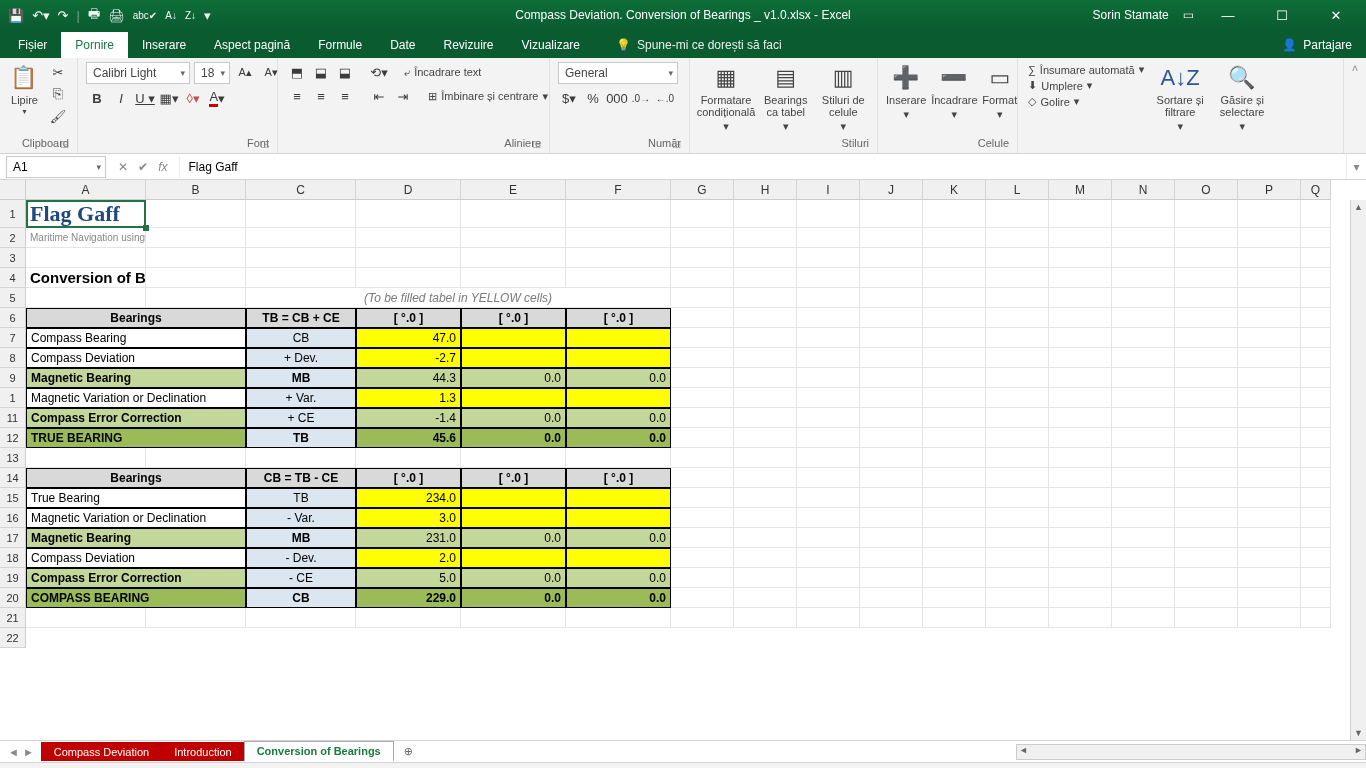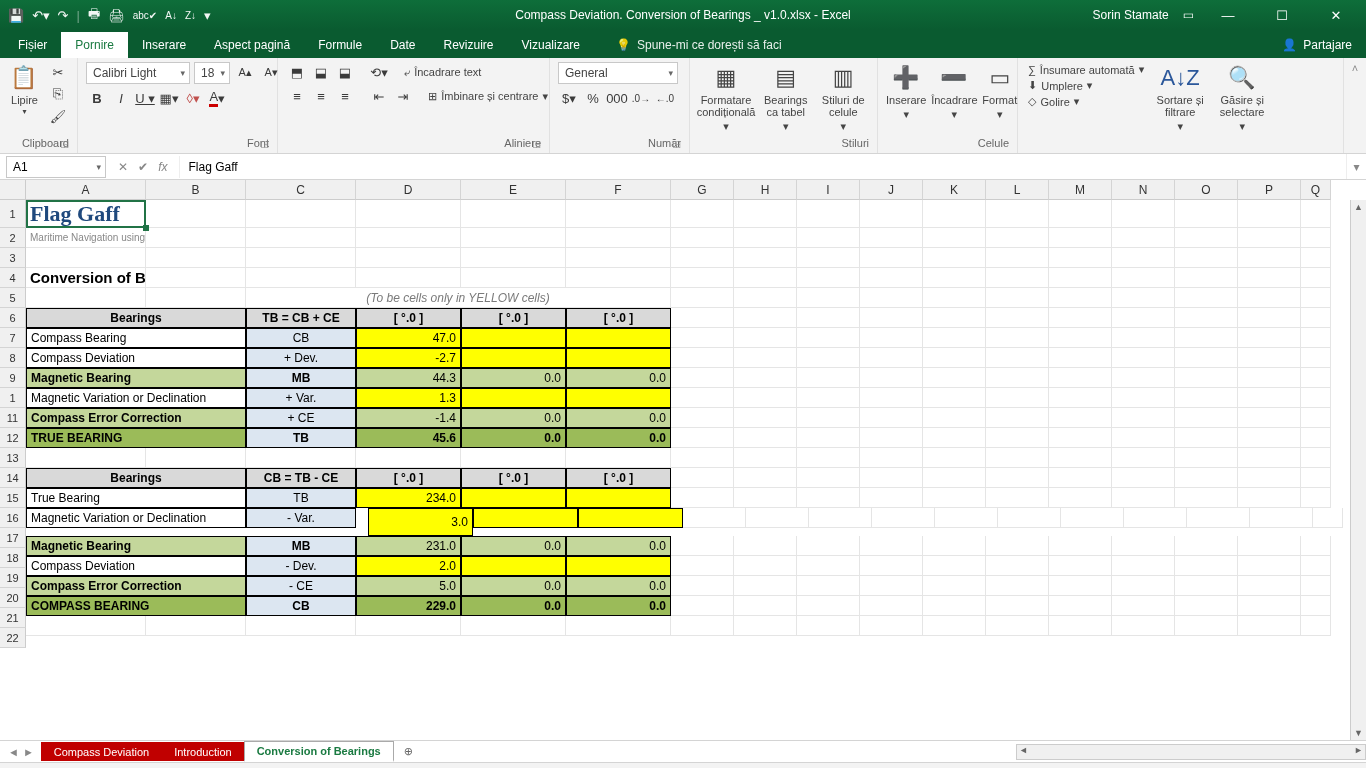--- a/index.html
+++ b/index.html
@@ -376,21 +376,21 @@
         <div class="cell " style="width: 63px; height: 20px;"></div>
         <div class="cell " style="width: 63px; height: 20px;"></div>
         <div class="cell " style="width: 63px; height: 20px;"></div>
         <div class="cell " style="width: 63px; height: 20px;"></div>
         <div class="cell " style="width: 63px; height: 20px;"></div>
         <div class="cell " style="width: 30px; height: 20px;"></div>
       </div>
       <div class="row">
         <div class="cell " style="width: 120px; height: 20px;"></div>
         <div class="cell " style="width: 100px; height: 20px;"></div>
-        <div class="cell ital center" style="width: 425px; height: 20px;">(To be cells only in YELLOW cells)</div>
+        <div class="cell ital center" style="width: 425px; height: 20px;">(To be filled tabel in YELLOW cells)</div>
         <div class="cell " style="width: 63px; height: 20px;"></div>
         <div class="cell " style="width: 63px; height: 20px;"></div>
         <div class="cell " style="width: 63px; height: 20px;"></div>
         <div class="cell " style="width: 63px; height: 20px;"></div>
         <div class="cell " style="width: 63px; height: 20px;"></div>
         <div class="cell " style="width: 63px; height: 20px;"></div>
         <div class="cell " style="width: 63px; height: 20px;"></div>
         <div class="cell " style="width: 63px; height: 20px;"></div>
         <div class="cell " style="width: 63px; height: 20px;"></div>
         <div class="cell " style="width: 63px; height: 20px;"></div>
@@ -573,21 +573,21 @@
         <div class="cell " style="width: 63px; height: 20px;"></div>
         <div class="cell " style="width: 63px; height: 20px;"></div>
         <div class="cell " style="width: 63px; height: 20px;"></div>
         <div class="cell " style="width: 63px; height: 20px;"></div>
         <div class="cell " style="width: 63px; height: 20px;"></div>
         <div class="cell " style="width: 30px; height: 20px;"></div>
       </div>
       <div class="row">
         <div class="cell bord" style="width: 220px; height: 20px;">Magnetic Variation or Declination</div>
         <div class="cell blue center" style="width: 110px; height: 20px;">- Var.</div>
-        <div class="cell yellow right" style="width: 105px; height: 28px; margin-left: 12px;">3.0</div>
+        <div class="cell yellow right" style="width: 105px; height: 20px;">3.0</div>
         <div class="cell yellow right" style="width: 105px; height: 20px;"></div>
         <div class="cell yellow right" style="width: 105px; height: 20px;"></div>
         <div class="cell " style="width: 63px; height: 20px;"></div>
         <div class="cell " style="width: 63px; height: 20px;"></div>
         <div class="cell " style="width: 63px; height: 20px;"></div>
         <div class="cell " style="width: 63px; height: 20px;"></div>
         <div class="cell " style="width: 63px; height: 20px;"></div>
         <div class="cell " style="width: 63px; height: 20px;"></div>
         <div class="cell " style="width: 63px; height: 20px;"></div>
         <div class="cell " style="width: 63px; height: 20px;"></div>

